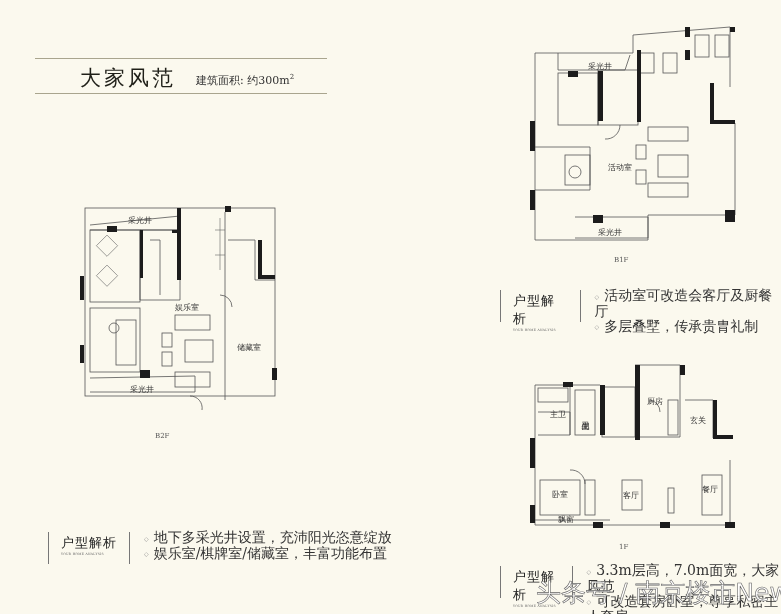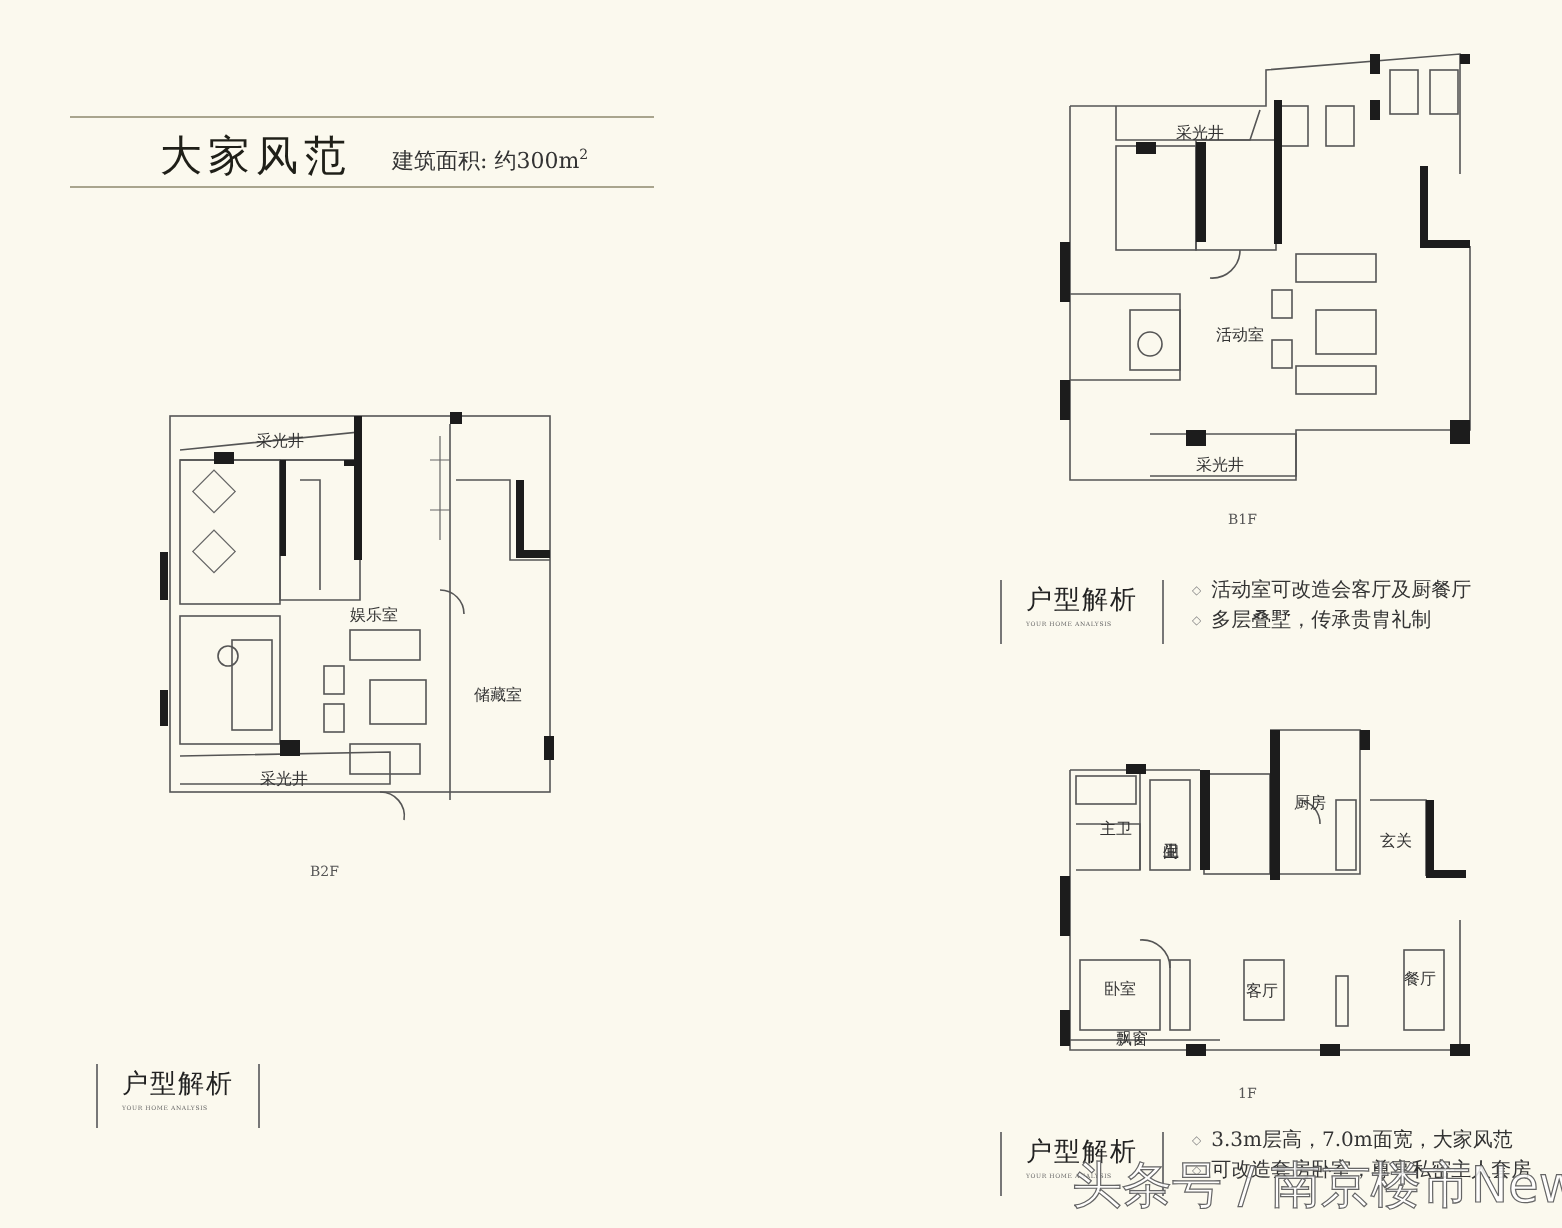--- a/index.html
+++ b/index.html
@@ -8,21 +8,21 @@
   .title{position:absolute;left:80px;top:64px;font-size:21px;letter-spacing:3px;color:#1f1f18;}
   .area{position:absolute;left:196px;top:73px;font-size:11px;color:#333;}
   .area sup{font-size:7px;}
   .plan{position:absolute;}
   .plan svg{display:block;}
   .floor-label{position:absolute;font-size:7px;color:#555;}
   .analysis{position:absolute;display:flex;align-items:flex-start;}
   .an-badge{border-left:1px solid #777;border-right:1px solid #777;padding:2px 12px;height:32px;box-sizing:border-box;}
   .an-title{font-size:13px;letter-spacing:1px;color:#222;display:block;line-height:18px;}
   .an-sub{font-size:3px;letter-spacing:.3px;color:#666;display:block;}
-  .an-list{list-style:none;margin:0 0 0 14px;padding:0;font-size:10px;line-height:15px;color:#333;}
+  .an-list{list-style:none;margin:0 0 0 14px;padding:0;font-size:14px;line-height:15px;color:#333;}
   .an-list li::before{content:"◇";font-size:6px;margin-right:5px;color:#888;vertical-align:middle;}
   .watermark{position:absolute;left:536px;top:576px;font-family:"DejaVu Sans",sans-serif;font-size:25px;color:rgba(255,255,255,.85);-webkit-text-stroke:0.6px #666;letter-spacing:0px;white-space:nowrap;}
   .rl{font-size:8px;fill:#333;font-family:"DejaVu Sans",sans-serif;}
 </style>
 </head>
 <body>
 
 <div class="hline" style="left:35px;top:58px;width:292px;"></div>
 <div class="title">大家风范</div>
 <div class="area"><span>建筑面积: 约300m</span><sup>2</sup></div>
@@ -165,20 +165,24 @@
   <text class="rl" x="28" y="162">飘窗</text>
 </svg>
 </div>
 <div class="floor-label" style="left:619px;top:543px;">1F</div>
 
 <div class="analysis" style="left:48px;top:532px;">
   <div class="an-badge">
     <span class="an-title">户型解析</span>
     <span class="an-sub">YOUR HOME ANALYSIS</span>
   </div>
+  <ul class="an-list" style="margin-top:-2px;">
+    <li>地下多采光井设置，充沛阳光恣意绽放</li>
+    <li>娱乐室/棋牌室/储藏室，丰富功能布置</li>
+  </ul>
 </div>
 
 <div class="analysis" style="left:500px;top:290px;">
   <div class="an-badge">
     <span class="an-title">户型解析</span>
     <span class="an-sub">YOUR HOME ANALYSIS</span>
   </div>
   <ul class="an-list" style="margin-top:-2px;">
     <li>活动室可改造会客厅及厨餐厅</li>
     <li>多层叠墅，传承贵胄礼制</li>

